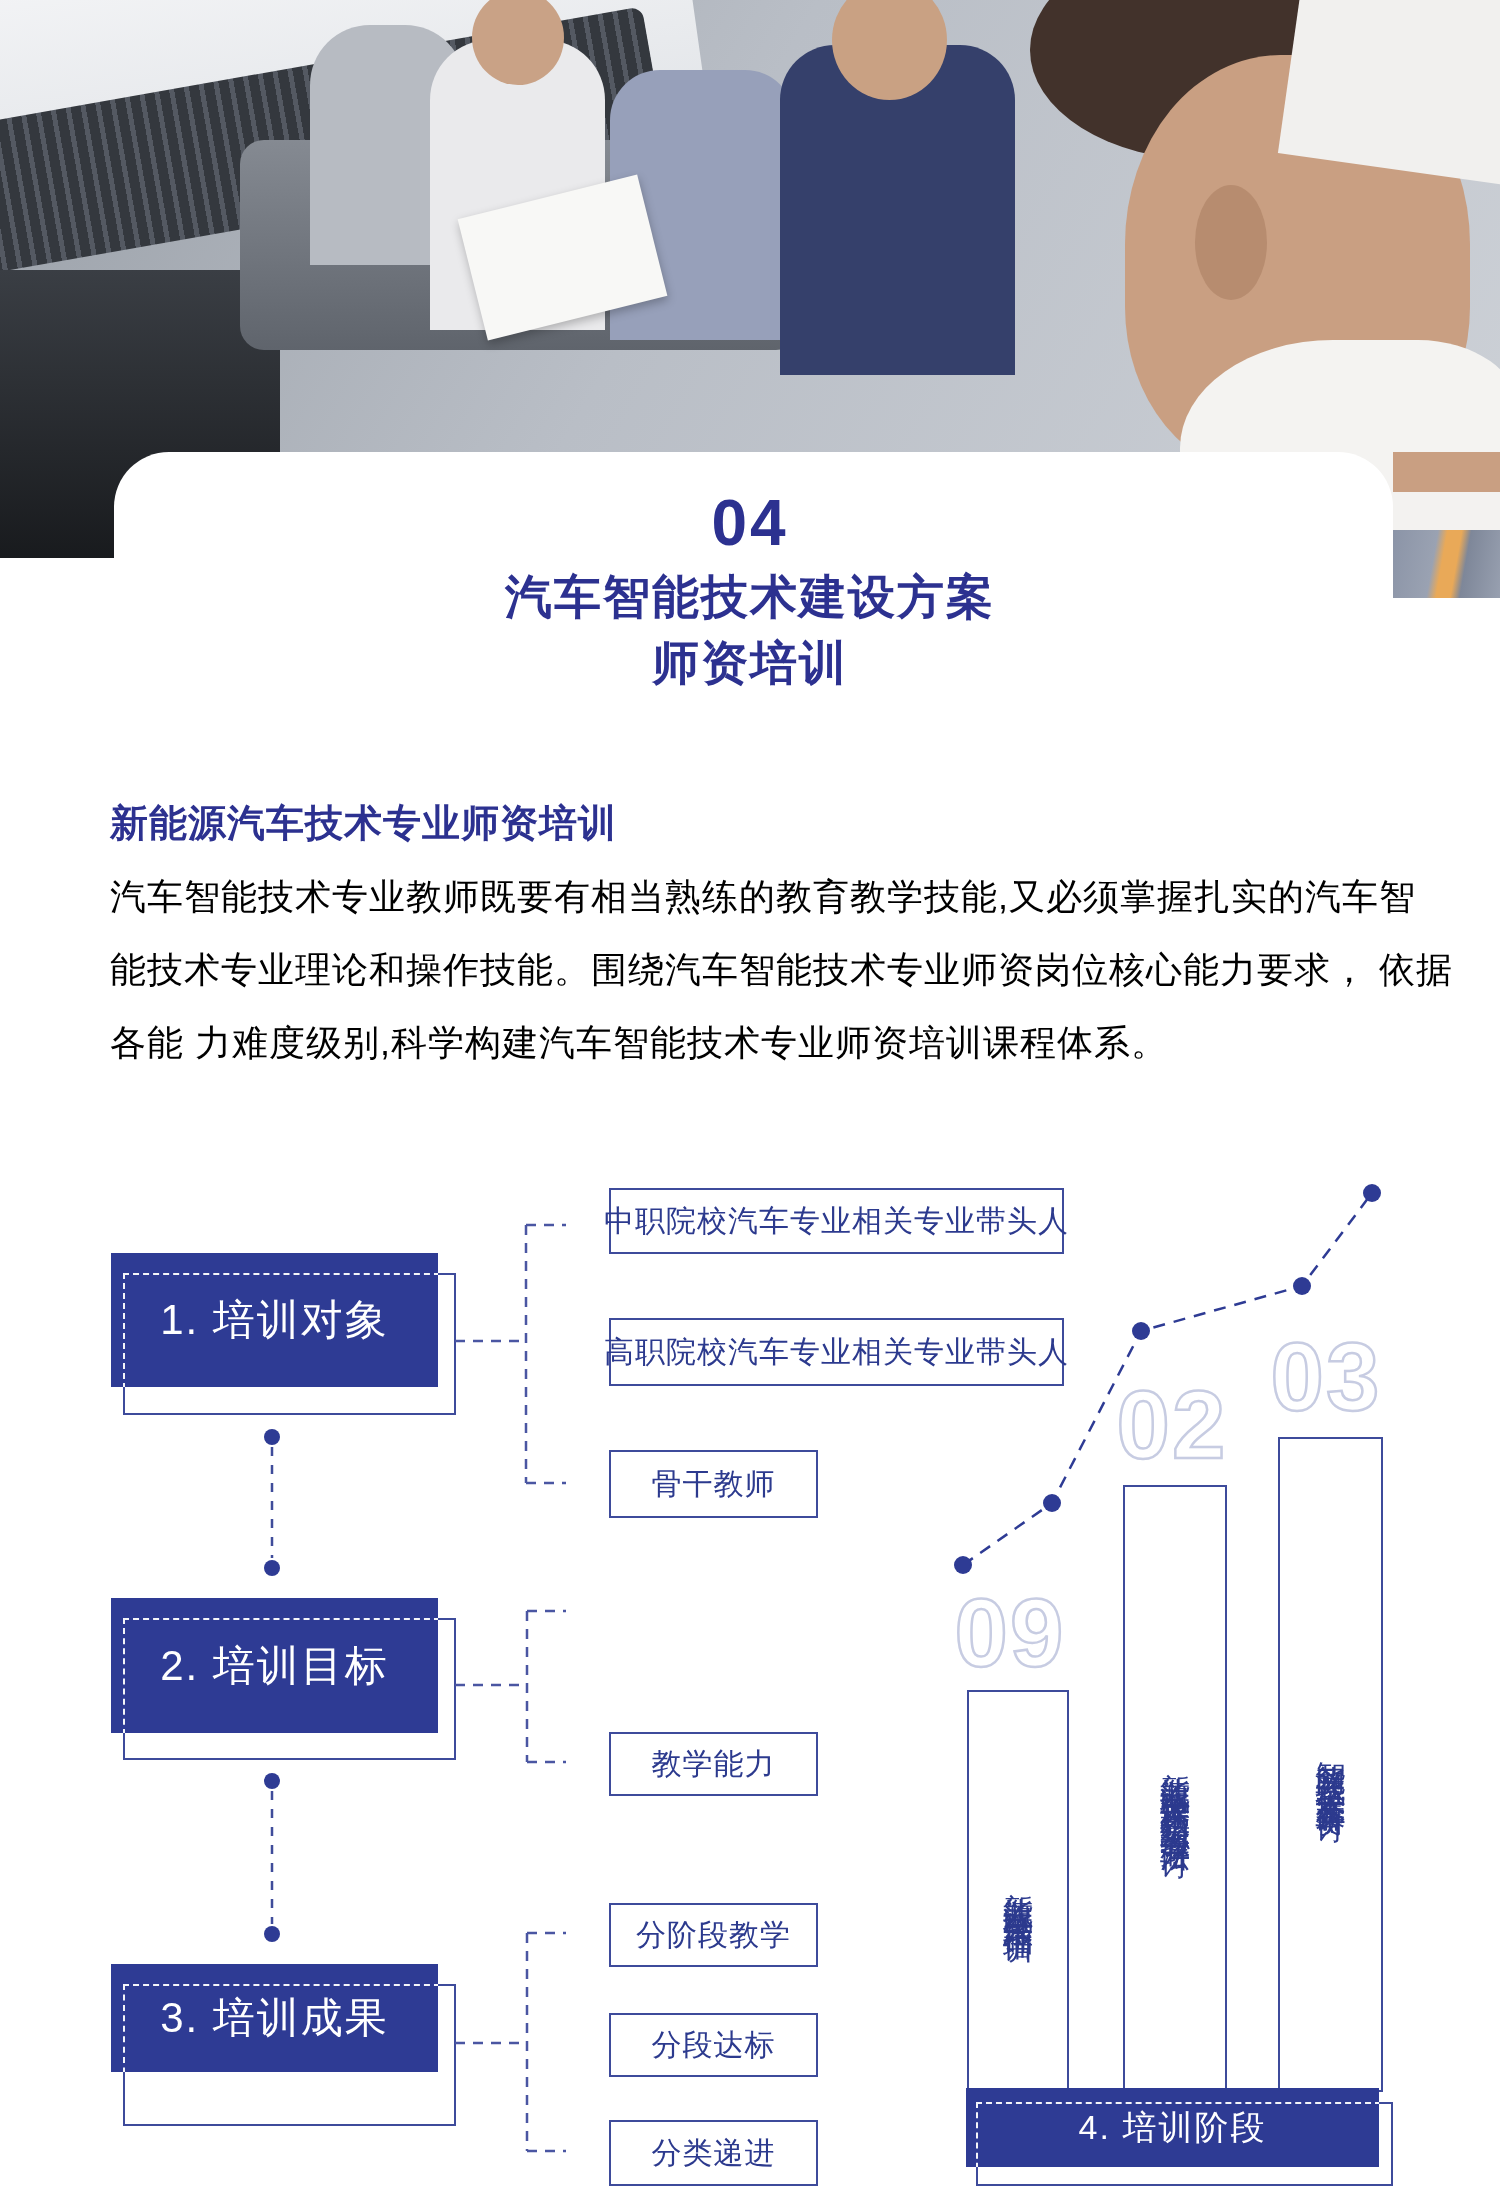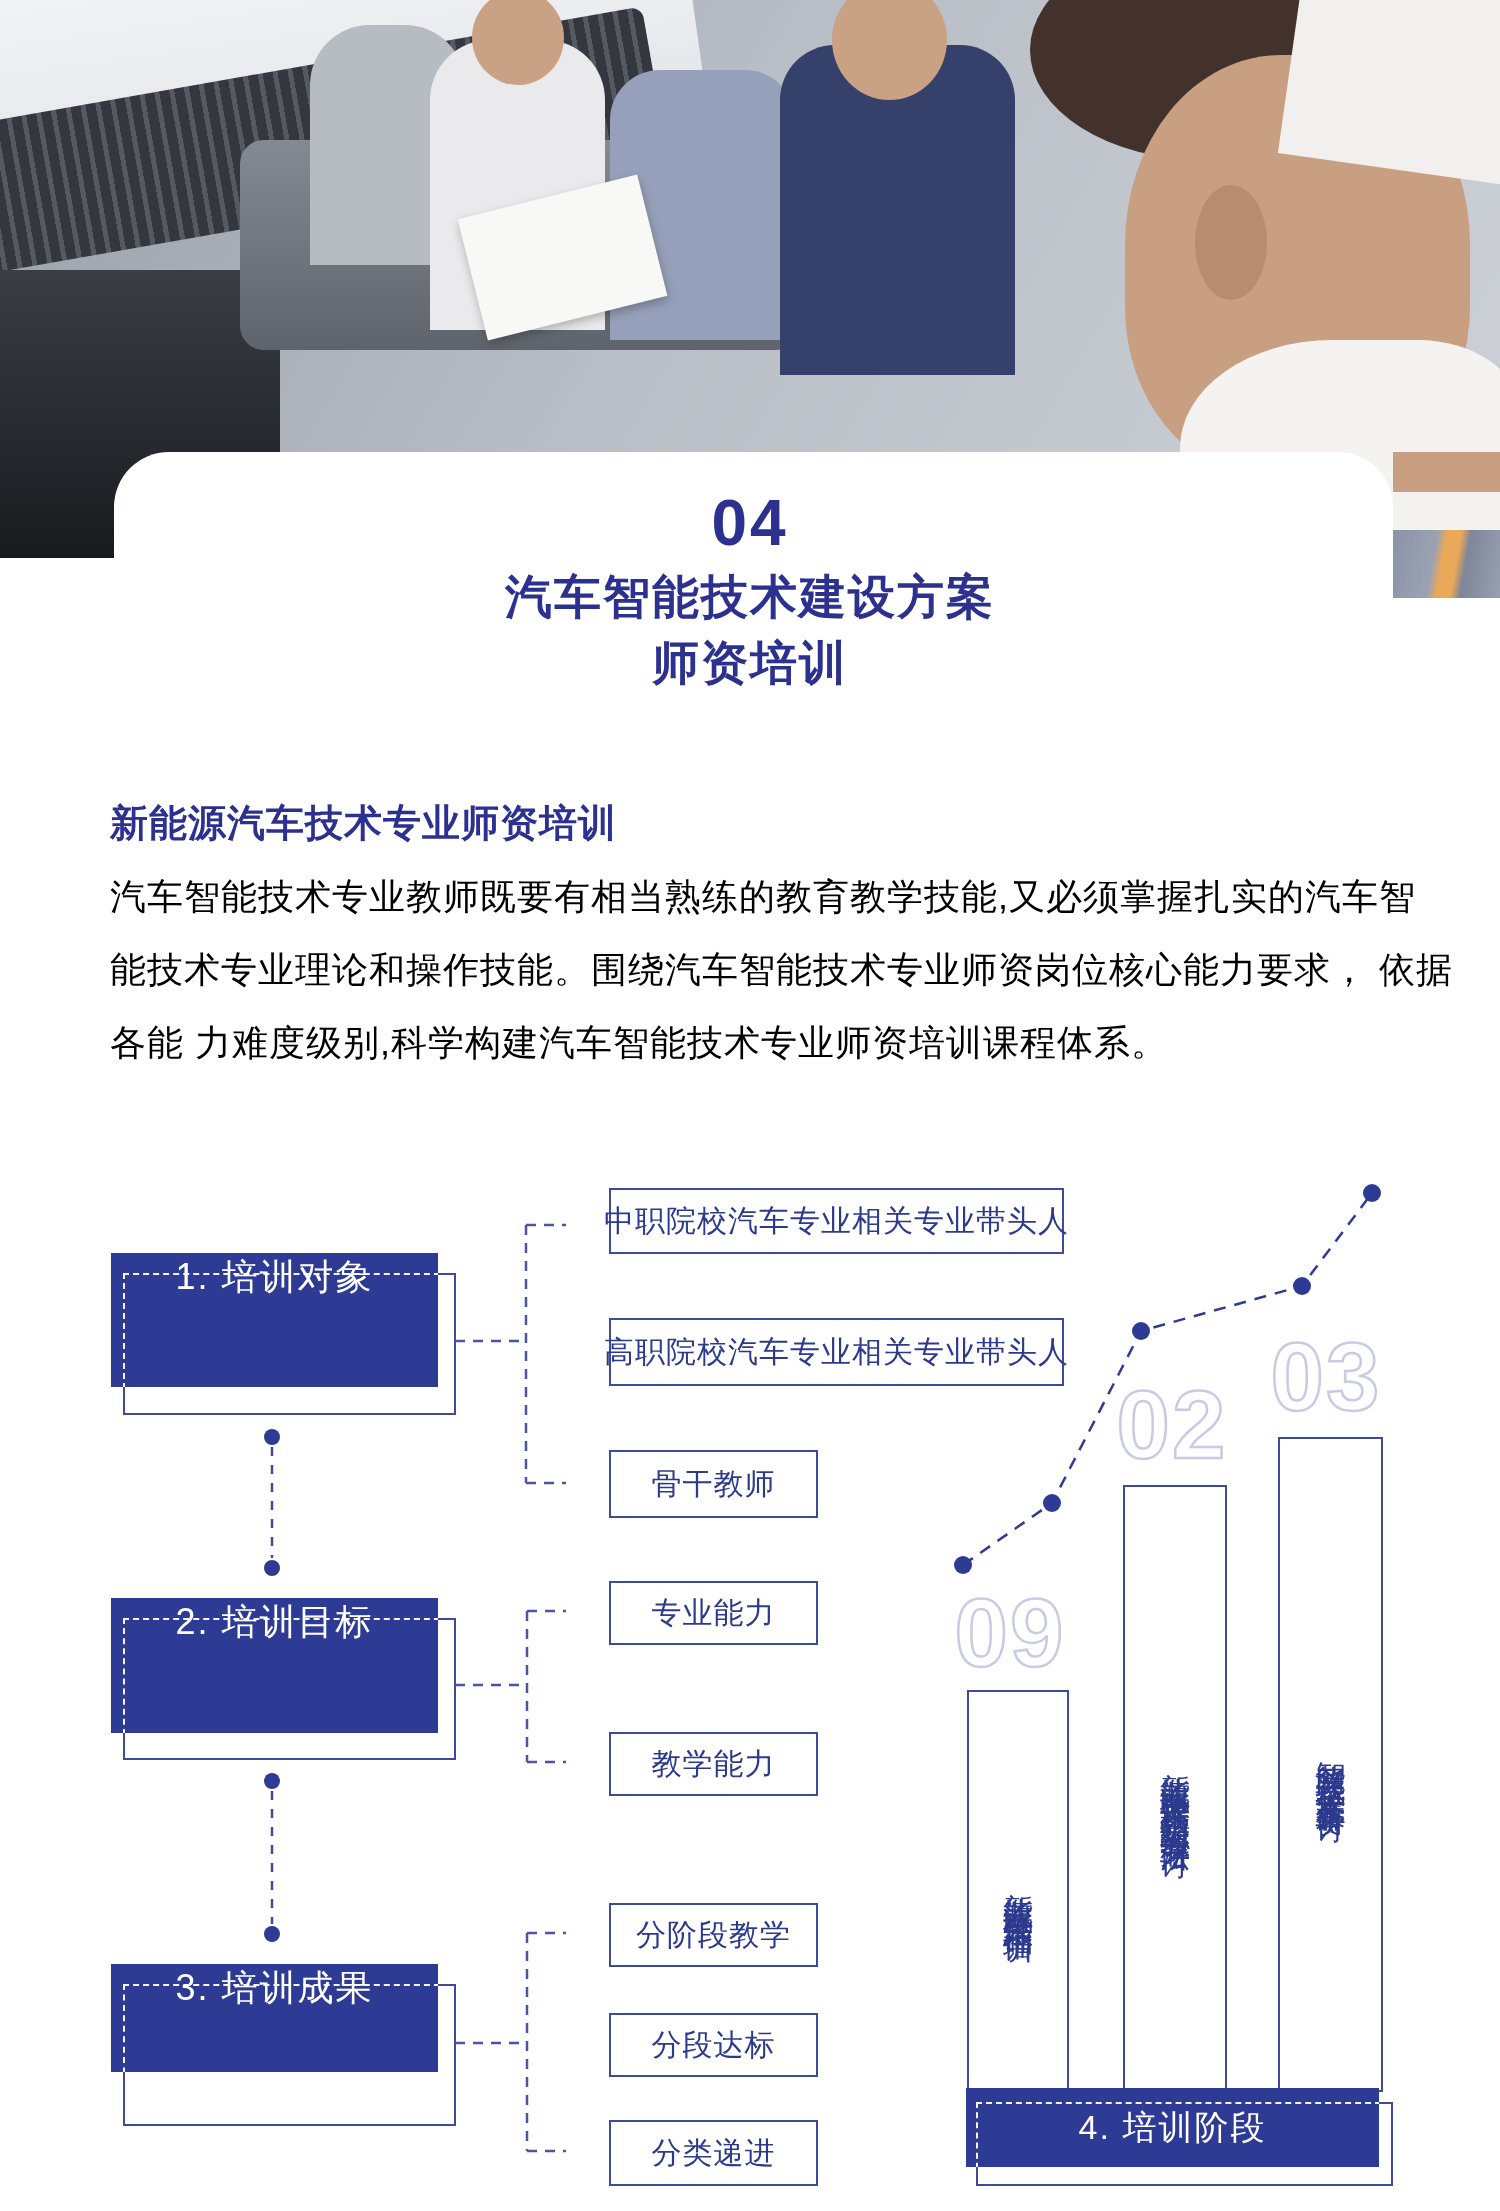--- a/index.html
+++ b/index.html
@@ -41,21 +41,21 @@
   #t-num{top:486px;font-size:64px;letter-spacing:3px;}
   #t-line1{top:566px;font-size:47px;letter-spacing:2px;}
   #t-line2{top:632px;font-size:47px;letter-spacing:2px;text-align:center;}
   
   .intro-heading{position:absolute;left:110px;top:798px;font-size:38px;font-weight:bold;color:#2c3190;letter-spacing:1px;}
   .intro-lines{position:absolute;left:110px;top:860px;width:1300px;color:#000000;font-size:36px;letter-spacing:1px;}
   .intro-lines div{height:73px;line-height:73px;white-space:nowrap;}
   
   .node-outline{position:absolute;border:2px solid #3e4b9b;background:transparent;}
   .node{position:absolute;left:111px;width:327px;background:#2e3b94;overflow:hidden;
-    display:flex;justify-content:center;color:#ffffff;font-size:36px;letter-spacing:2px;}
+    display:flex;align-items:center;justify-content:center;color:#ffffff;font-size:42px;letter-spacing:2px;}
   .node-inner{position:absolute;left:12px;top:20px;right:-12px;bottom:-12px;border:2px dashed rgba(255,255,255,.95);}
   #node1{top:1253px;height:134px;}  #node1-o{left:123px;top:1273px;width:329px;height:138px;}
   #node2{top:1598px;height:135px;}  #node2-o{left:123px;top:1618px;width:329px;height:138px;}
   #node3{top:1964px;height:108px;}  #node3-o{left:123px;top:1984px;width:329px;height:138px;}
   .node span{position:relative;z-index:2;}
   
   .sbox{position:absolute;background:#ffffff;border:2px solid #3e4b9b;color:#2c3a8e;
     display:flex;align-items:center;justify-content:center;font-size:30px;letter-spacing:1px;white-space:nowrap;}
   
   .bar{position:absolute;background:#ffffff;border:2px solid #3e4b9b;color:#2c3a8e;
@@ -130,21 +130,20 @@
   <div id="node3-o" class="node-outline"></div>
   <div id="node3" class="node">
     <div class="node-inner"></div>
     <span>3. 培训成果</span>
   </div>
 
   <div class="sbox" style="left:609px;top:1188px;width:451px;height:62px;">中职院校汽车专业相关专业带头人</div>
   <div class="sbox" style="left:609px;top:1318px;width:451px;height:64px;font-family:Liberation Mono, monospace;">高职院校汽车专业相关专业带头人</div>
   <div class="sbox" style="left:609px;top:1450px;width:205px;height:64px;">骨干教师</div>
 
-  <div class="sbox" style="left:609px;top:1581px;width:205px;height:60px;">专业能力</div>
   <div class="sbox" style="left:609px;top:1732px;width:205px;height:60px;">教学能力</div>
 
   <div class="sbox" style="left:609px;top:1903px;width:205px;height:60px;">分阶段教学</div>
   <div class="sbox" style="left:609px;top:2013px;width:205px;height:60px;">分段达标</div>
   <div class="sbox" style="left:609px;top:2120px;width:205px;height:62px;">分类递进</div>
 
   <div class="digit" style="left:948px;top:1578px;width:124px;">09</div>
   <div class="digit" style="left:1110px;top:1370px;width:124px;">02</div>
   <div class="digit" style="left:1264px;top:1322px;width:124px;">03</div>
 

